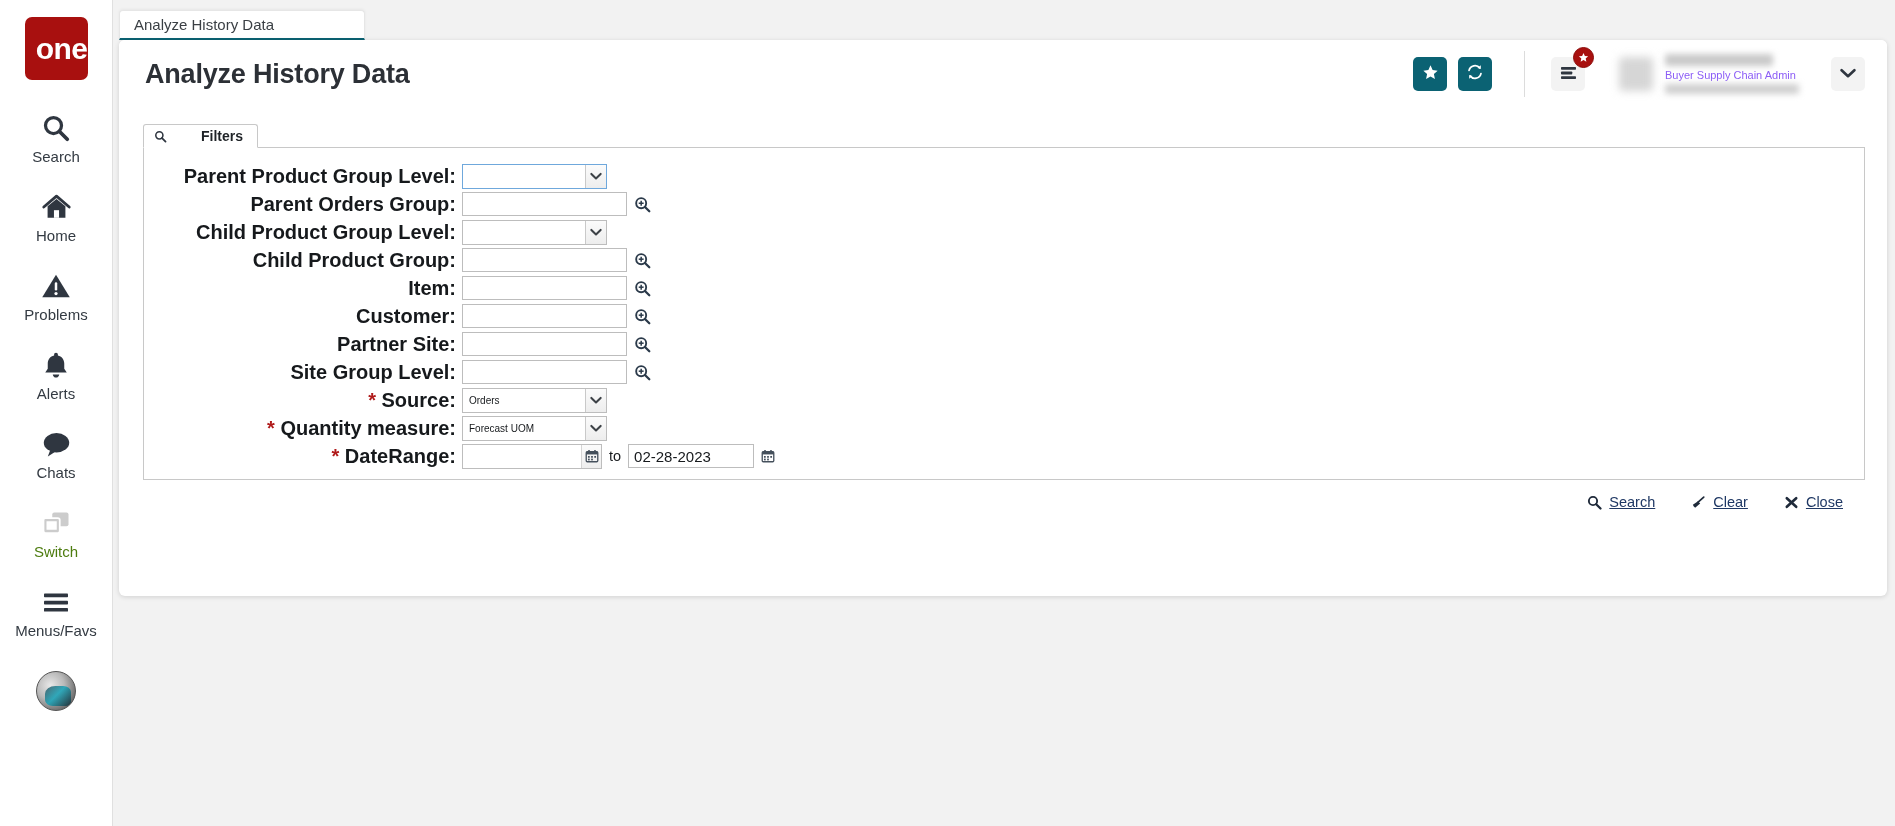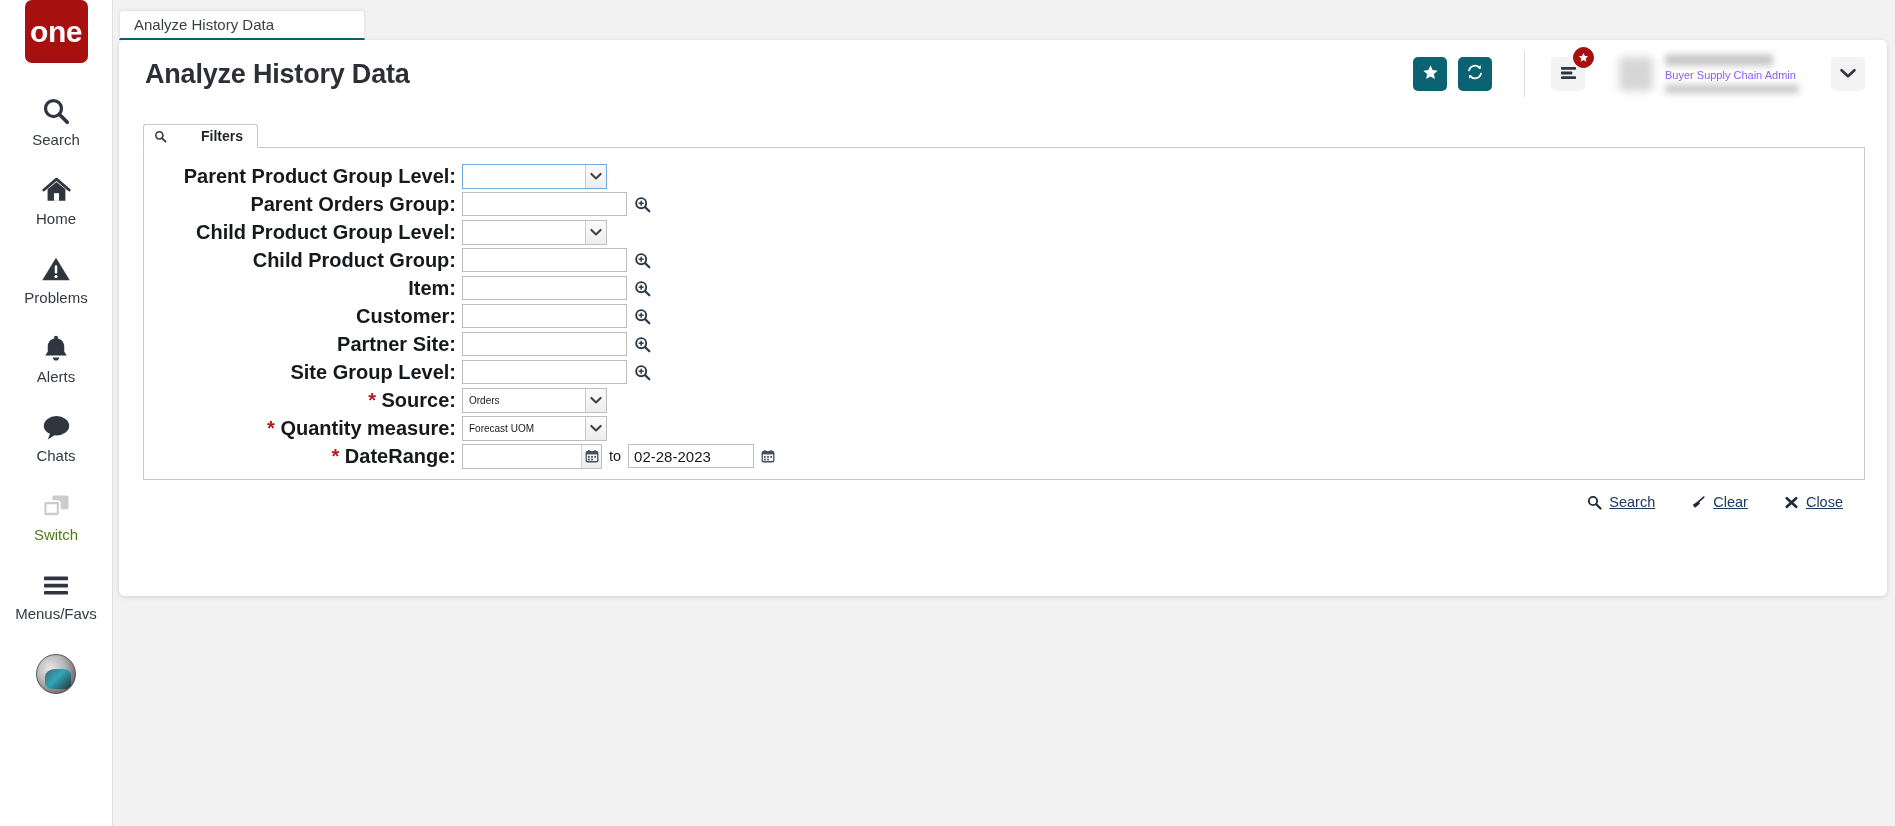--- a/index.html
+++ b/index.html
@@ -25,23 +25,24 @@
     background: #ffffff;
     border-right: 1px solid #e0e0e0;
     display: flex;
     flex-direction: column;
     align-items: center;
     position: relative;
     z-index: 5;
   }
   .brand-logo {
     width: 63px; height: 63px;
+    margin-top: 17px;
     background: #a8100f;
     border-radius: 7px;
-    display: flex; align-items: center; justify-content: center;
+    display: flex; align-items: center; justify-content: flex-end;
     color: #fff;
     font-size: 30px;
     font-weight: bold;
     letter-spacing: -0.5px;
     font-family: "Liberation Sans", sans-serif;
   }
   .nav-item {
     width: 100%;
     margin-top: 26px;
     display: flex;

